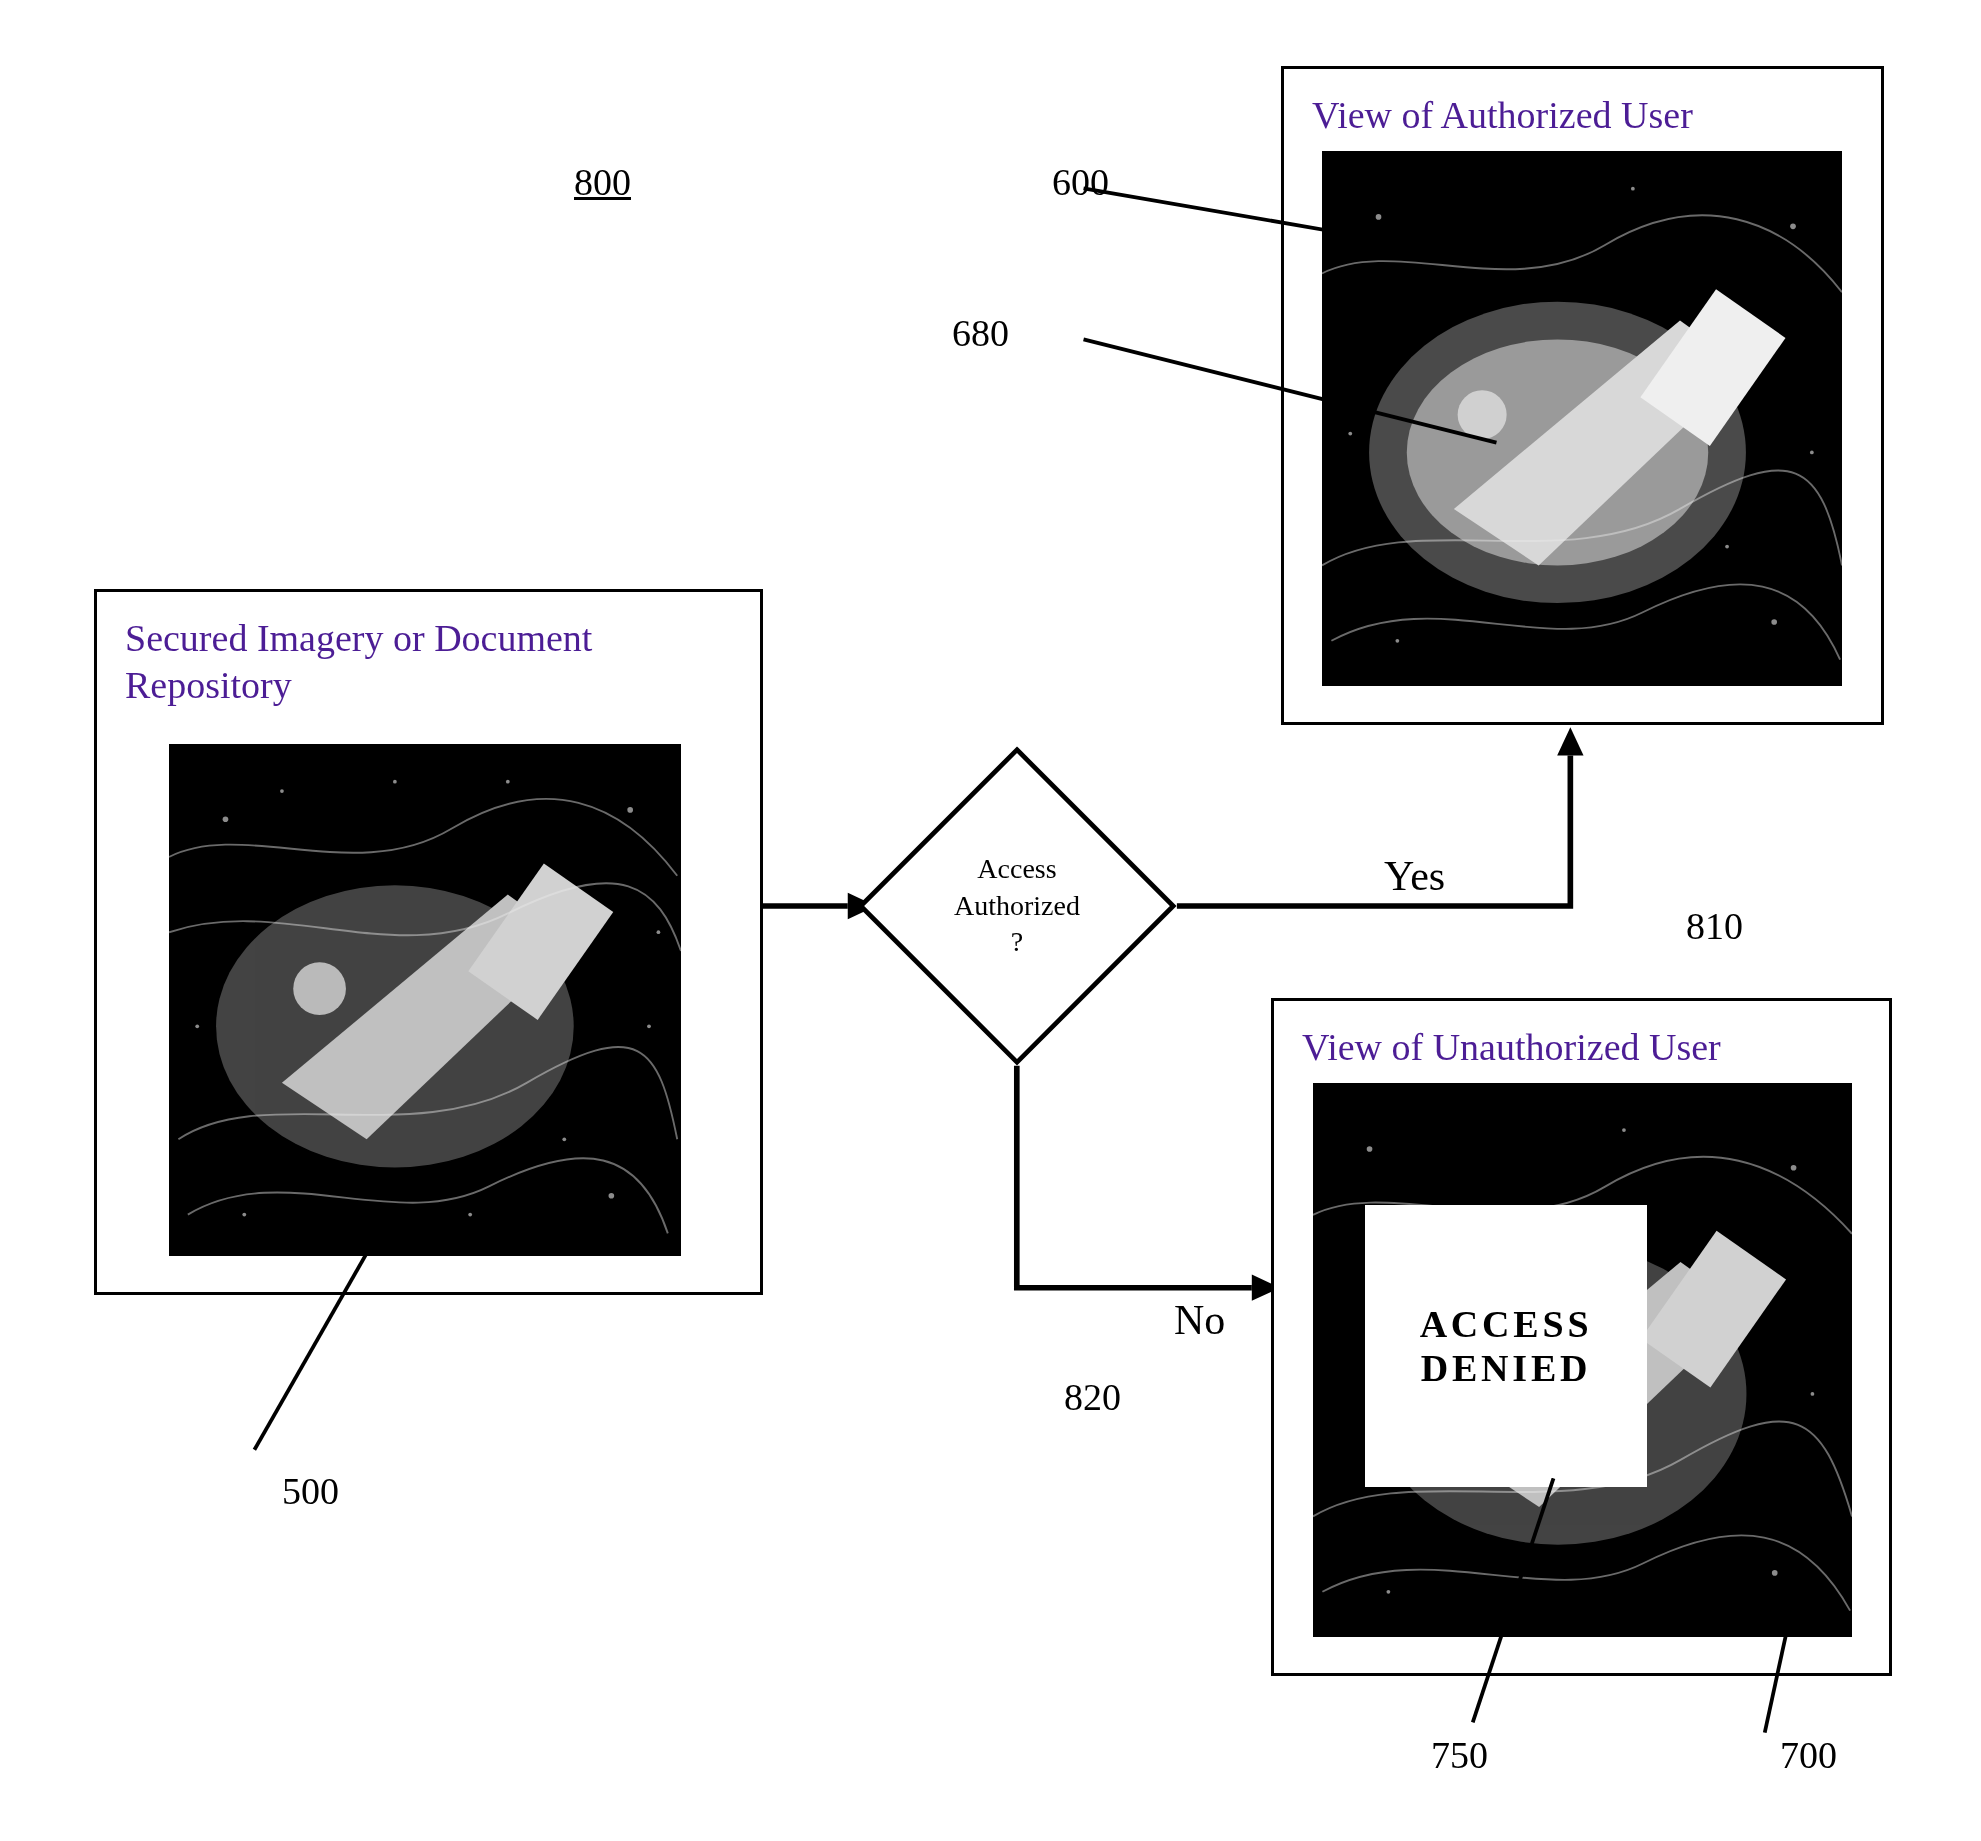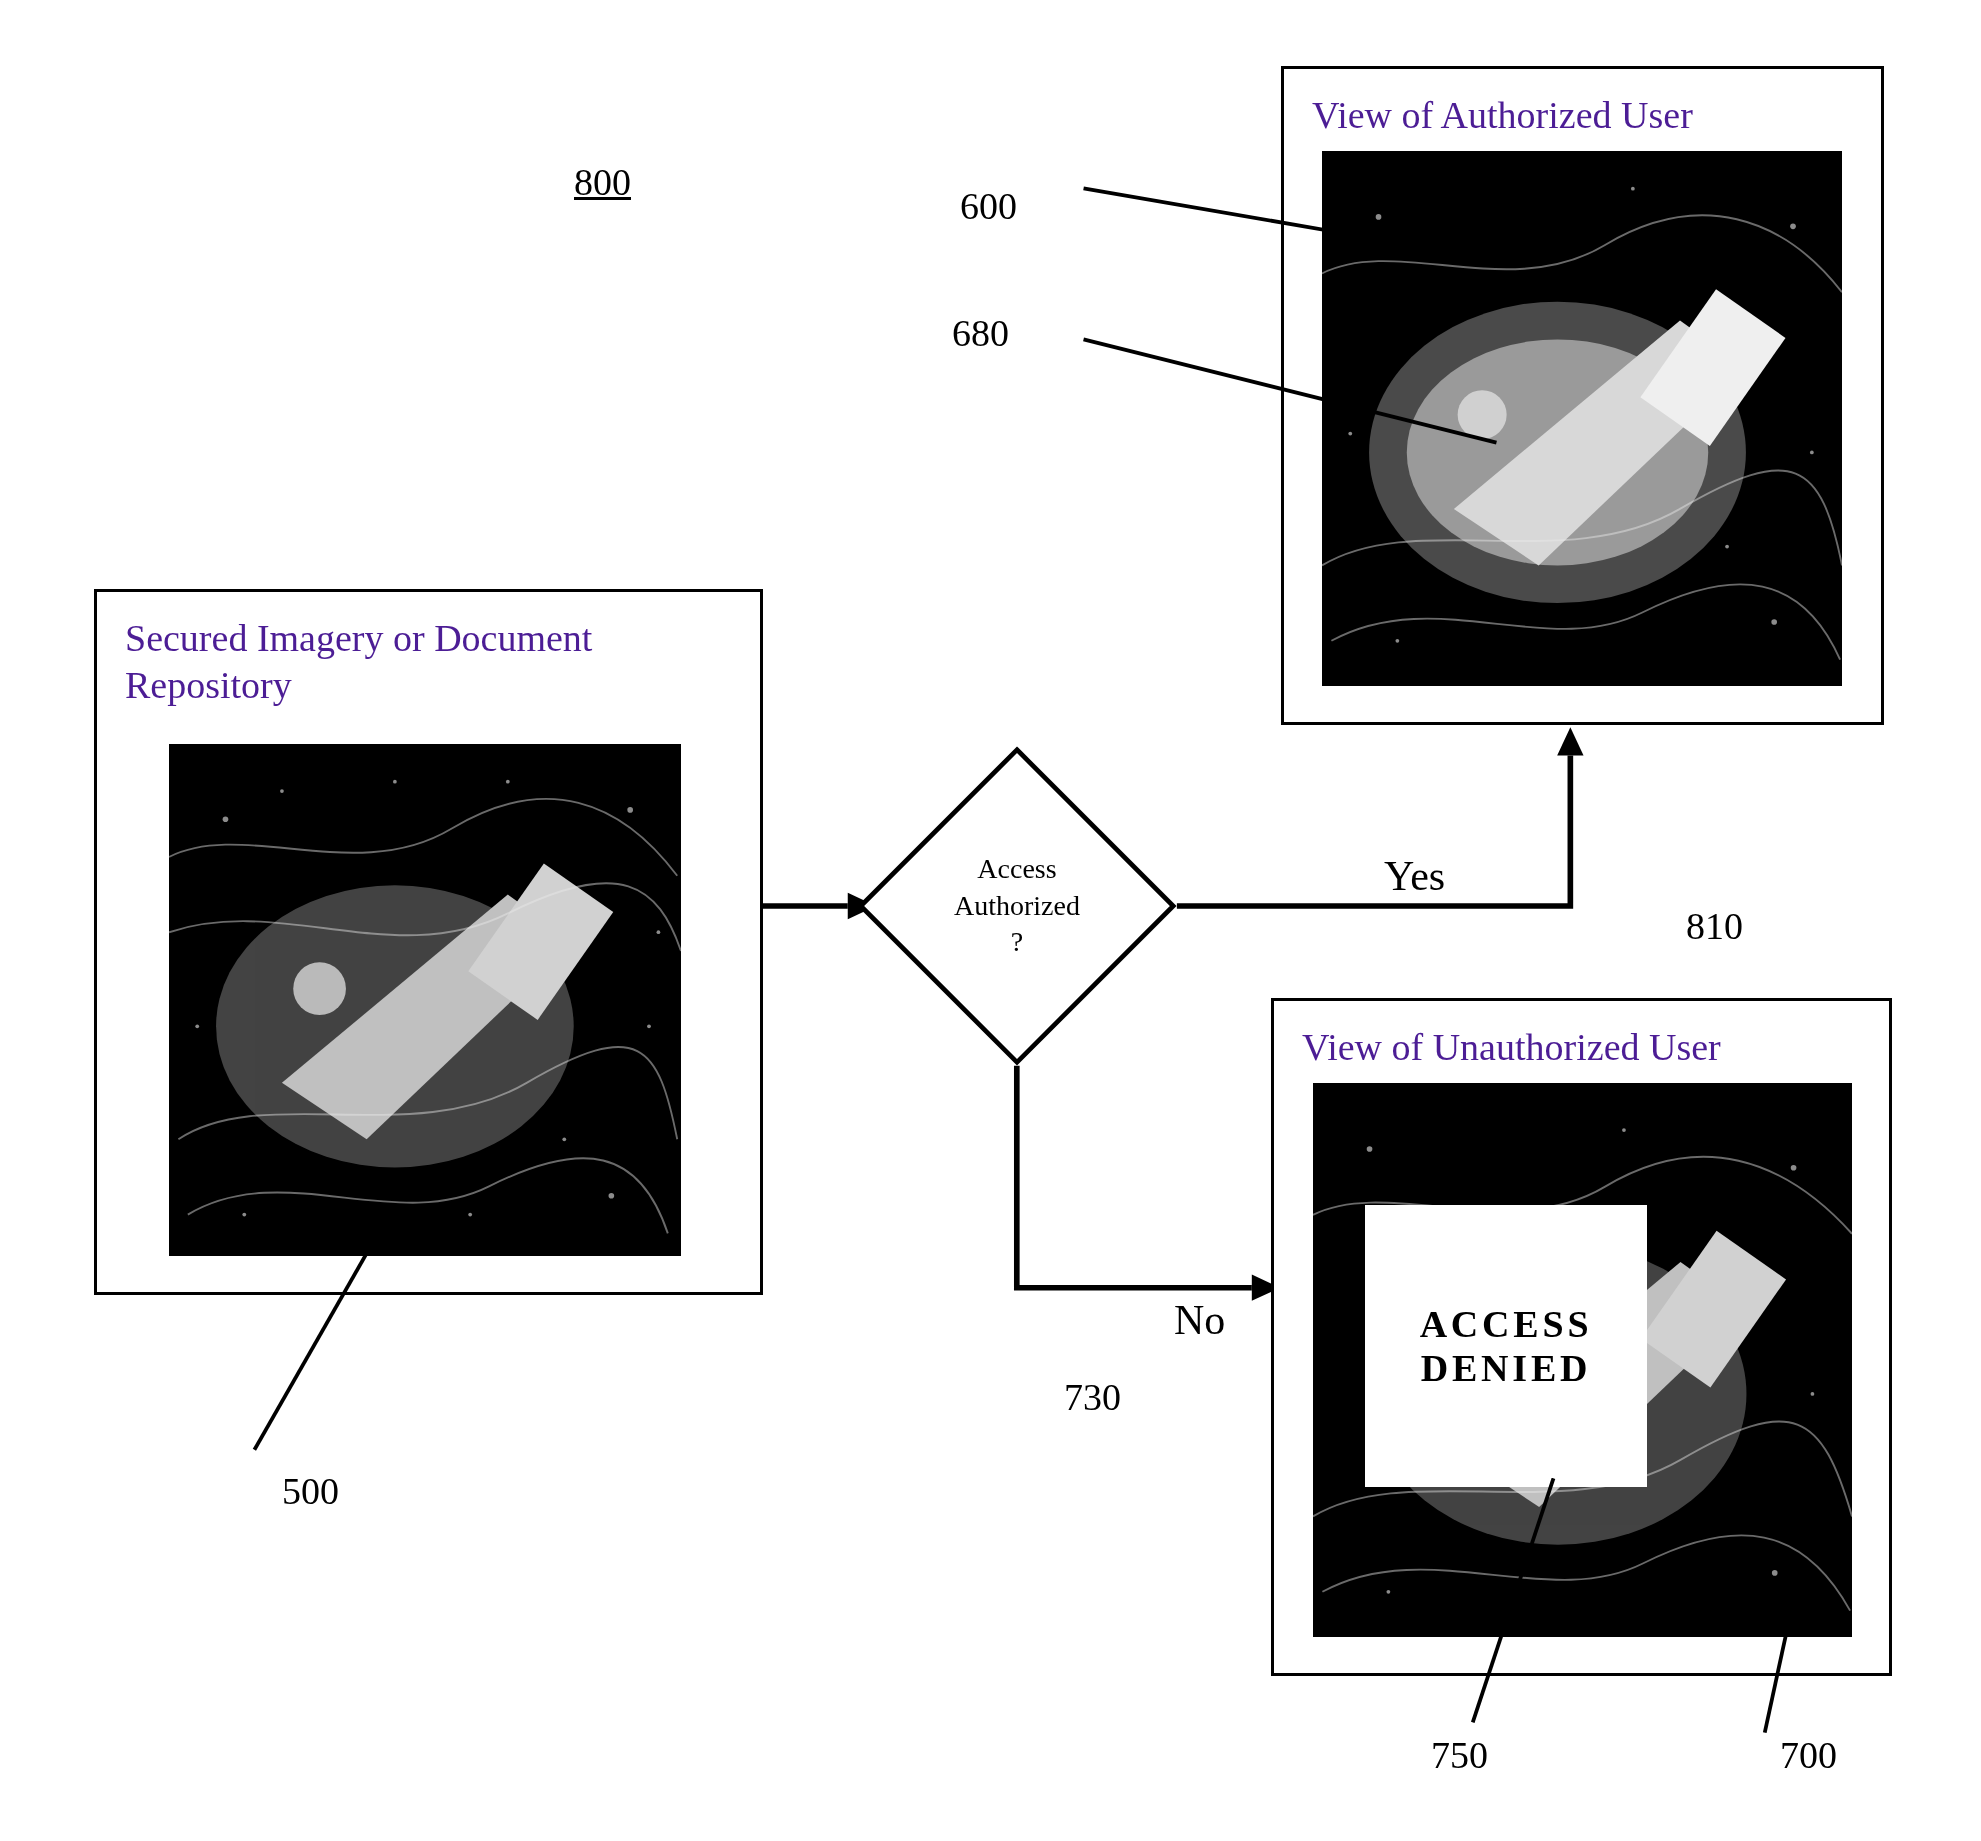--- a/index.html
+++ b/index.html
@@ -159,21 +159,21 @@
     <polygon points="406,30 420,0 434,30" fill="#000"></polygon>
   </svg>
   <div class="flow-label" style="left:1384px; top:852px;">Yes</div>
   <div class="ref-label" style="left:1686px; top:904px;">810</div>
 
   <svg class="arrow" style="left:998px; top:1062px; width:282px; height:254px;" viewBox="0 0 300 270" width="282" height="254">
     <polyline points="20,4 20,240 270,240" stroke-width="6"></polyline>
     <polygon points="270,226 300,240 270,254" fill="#000"></polygon>
   </svg>
   <div class="flow-label" style="left:1174px; top:1296px;">No</div>
-  <div class="ref-label" style="left:1064px; top:1375px;">730</div>
+  <div class="ref-label" style="left:1064px; top:1375px;">820</div>
 
   <div class="panel" style="left:1281px; top:66px; width:603px; height:659px;">
     <div class="panel-title">View of Authorized User</div>
   </div>
   <div class="aerial" style="left:1322px; top:151px; width:520px; height:535px;">
     <svg viewBox="0 0 552 568" preserveAspectRatio="none">
       <rect x="0" y="0" width="552" height="568" fill="#000"></rect>
       <g>
         <ellipse cx="250" cy="320" rx="200" ry="160" fill="#4a4a4a"></ellipse>
         <ellipse cx="250" cy="320" rx="160" ry="120" fill="#9a9a9a"></ellipse>
@@ -195,21 +195,21 @@
           <circle cx="30" cy="300" r="2"></circle>
         <circle cx="330" cy="40" r="2"></circle>
           <circle cx="430" cy="420" r="2"></circle>
       </g>
     </svg>
   </div>
 
   <svg class="arrow" style="left:1083px; top:179px; width:273px; height:75px;" viewBox="0 0 290 80" width="273" height="75">
     <line x1="0" y1="10" x2="290" y2="60" stroke-width="4"></line>
   </svg>
-  <div class="ref-label" style="left:960px; top:160px;margin-top:24px;">600</div>
+  <div class="ref-label" style="left:1052px; top:160px;">600</div>
 
   <svg class="arrow" style="left:1083px; top:330px; width:414px; height:122px;" viewBox="0 0 440 130" width="414" height="122">
     <line x1="0" y1="10" x2="440" y2="120" stroke-width="4"></line>
   </svg>
   <div class="ref-label" style="left:952px; top:311px;">680</div>
 
   <div class="panel" style="left:1271px; top:998px; width:621px; height:678px;">
     <div class="panel-title">View of Unauthorized User</div>
   </div>
   <div class="aerial" style="left:1313px; top:1083px; width:539px; height:554px;">

